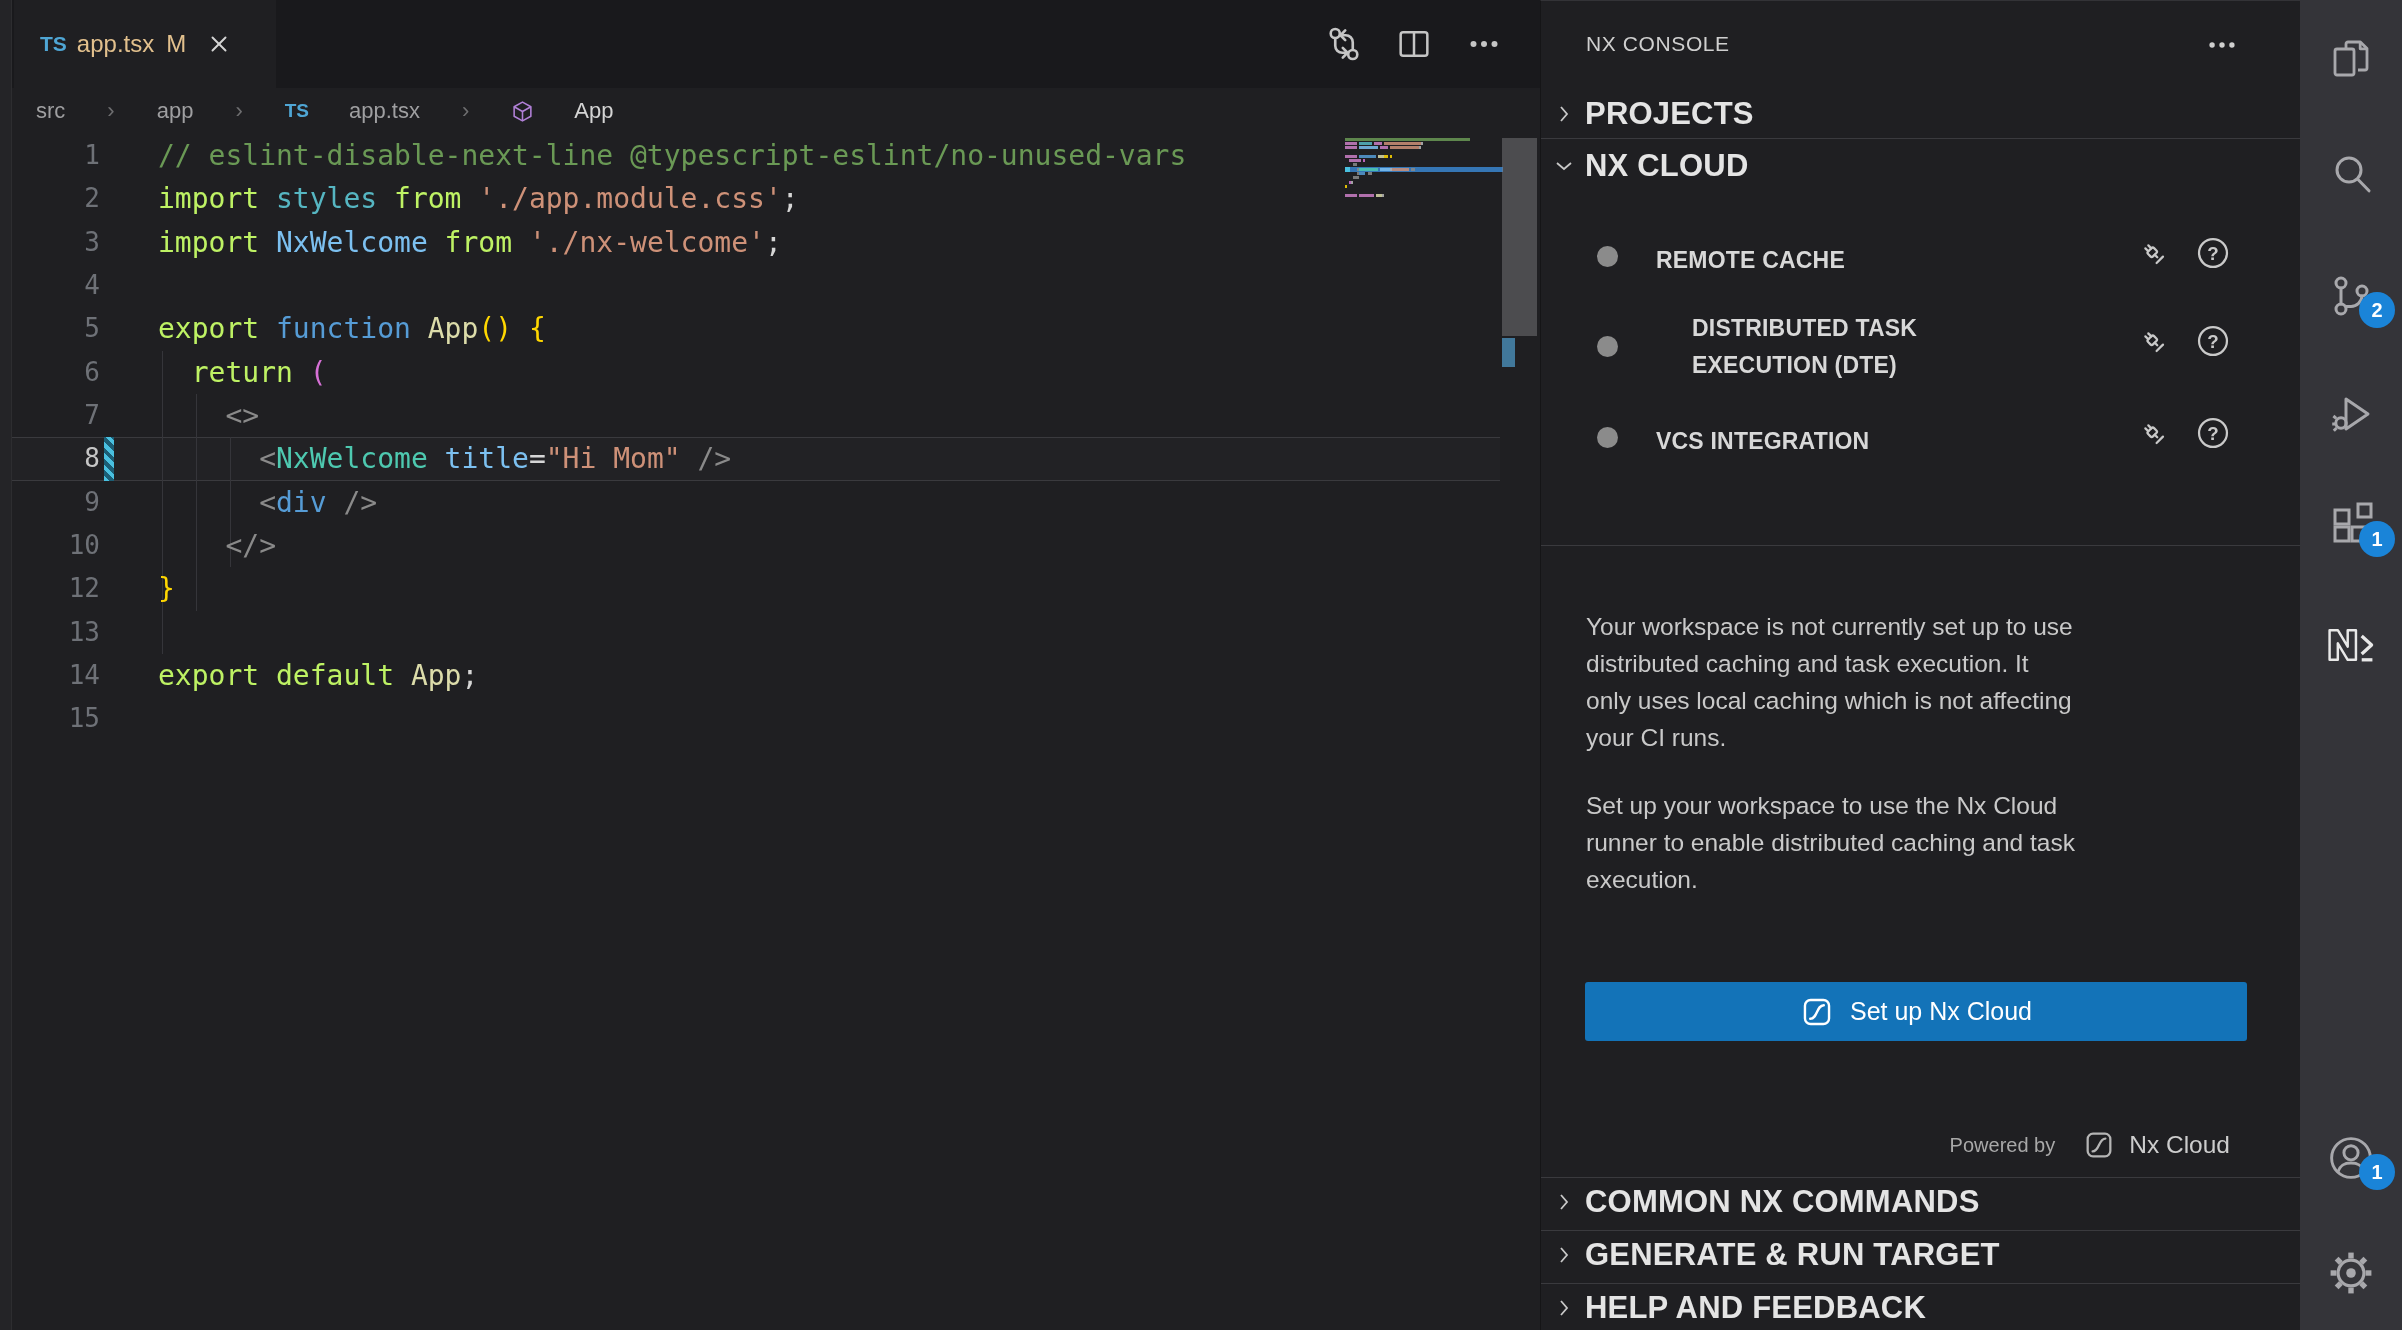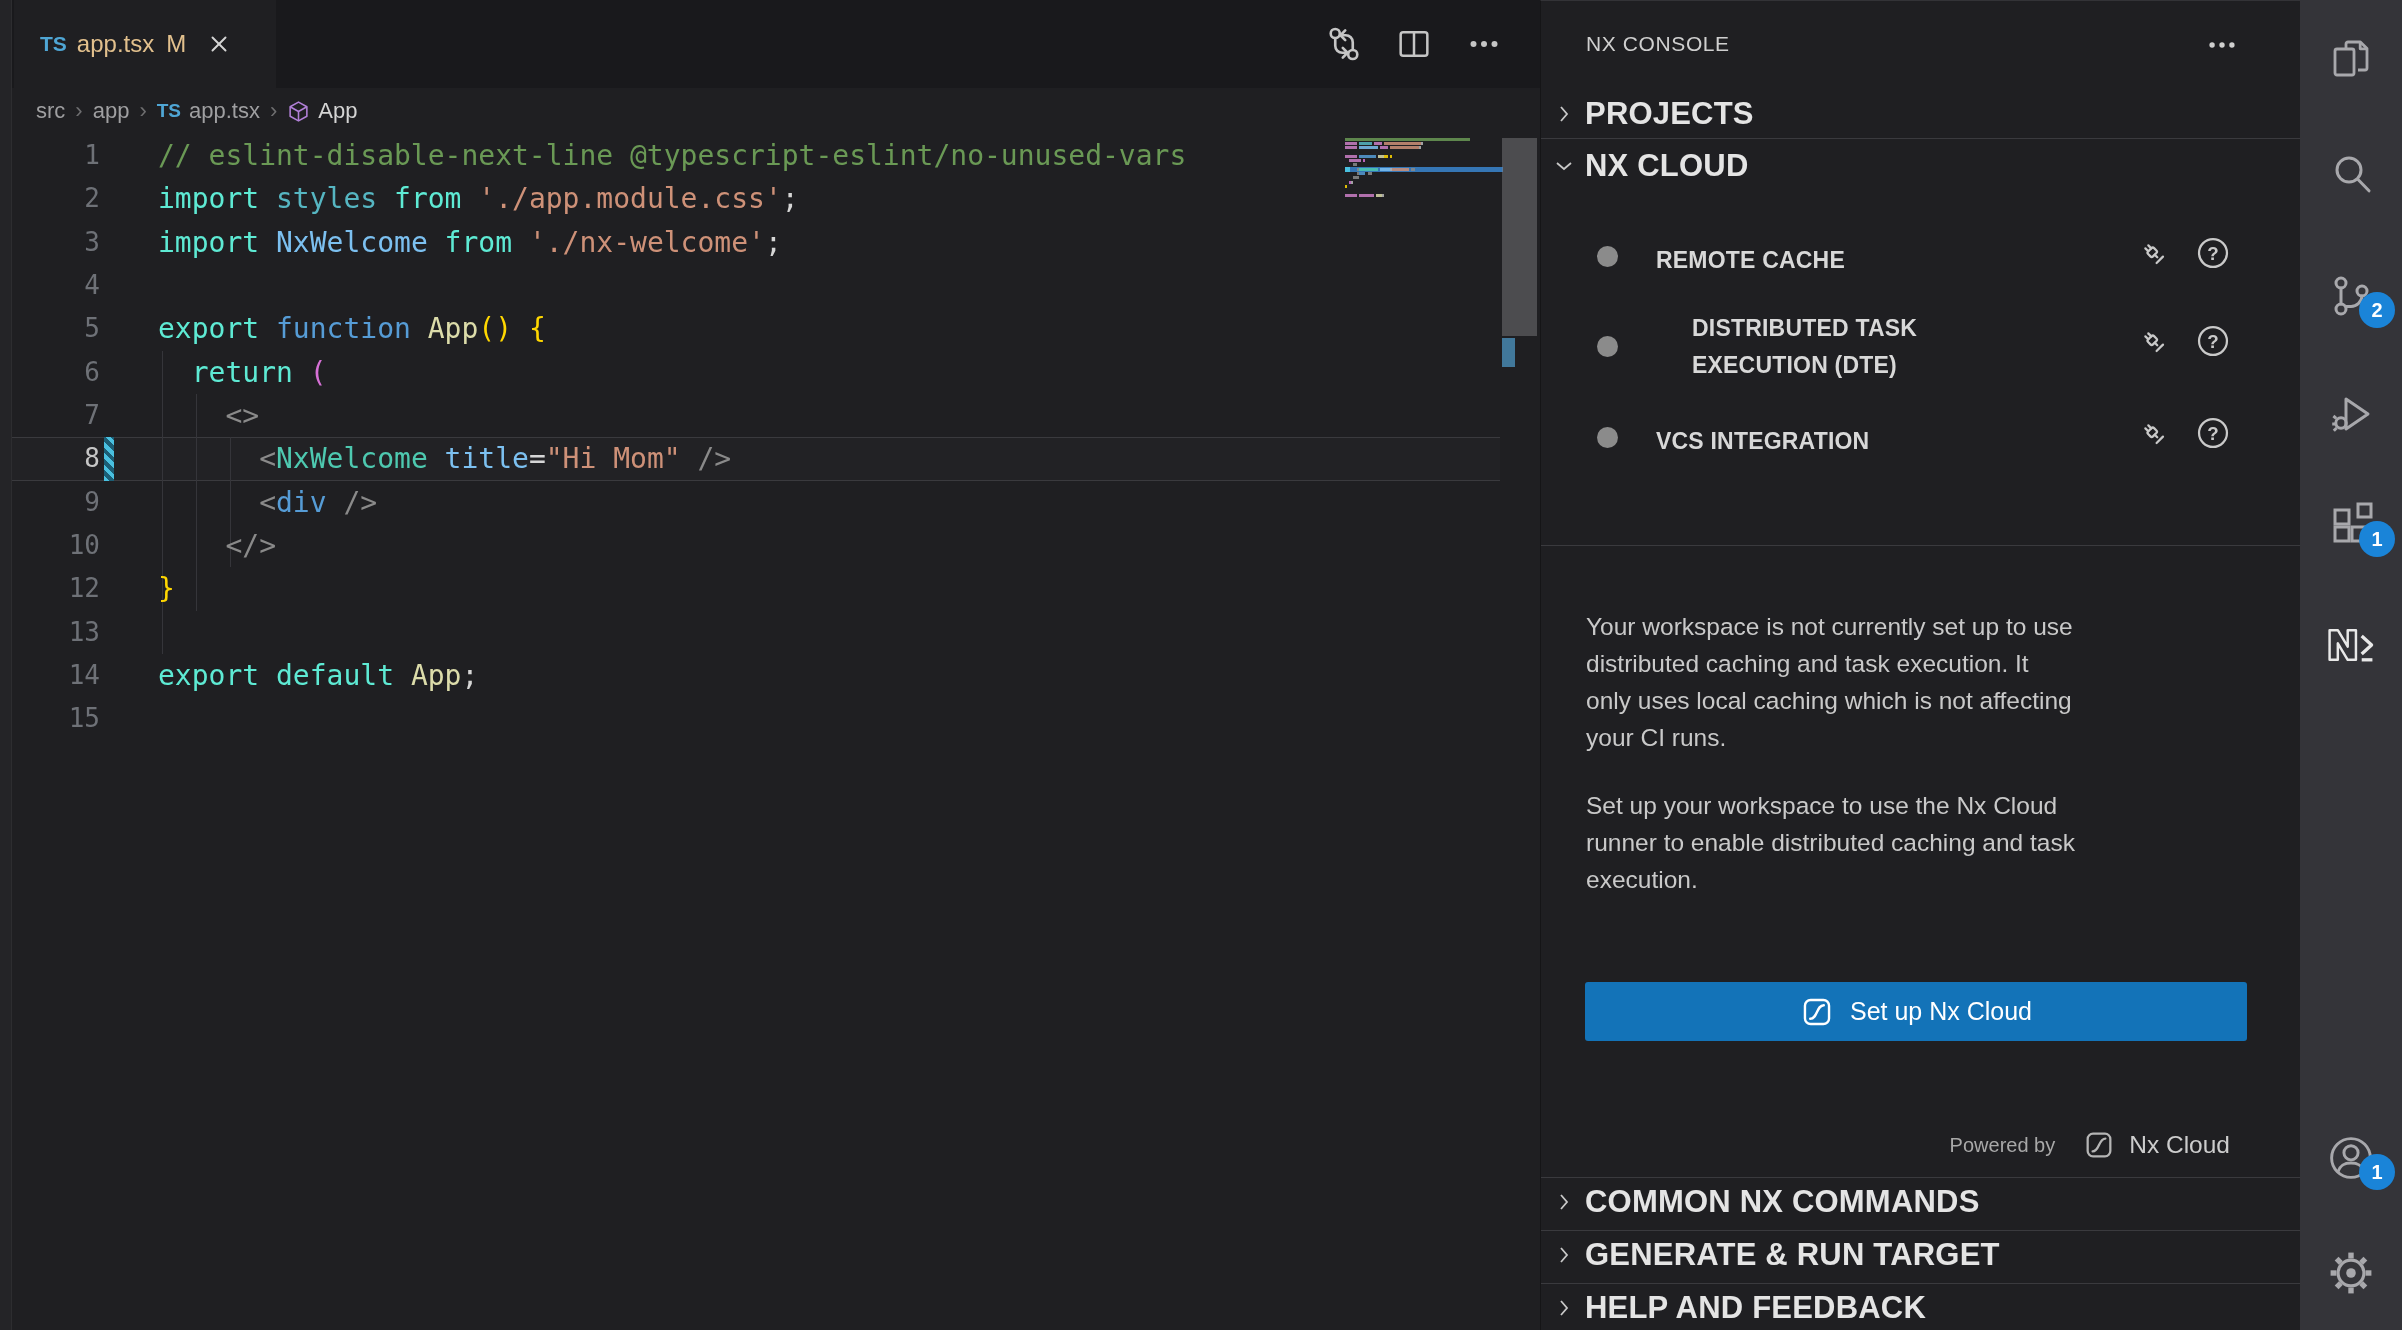--- a/index.html
+++ b/index.html
@@ -22,42 +22,42 @@
   .tab .tab-label { font-size:24px; color:#e2c08d; }
   .tab .tab-git { font-size:24px; color:#e2c08d; margin-left:12px; }
   .tab .tab-close { margin-left:20px; display:flex; align-items:center; }
 
   
   .ed-actions { position:absolute; top:0; right:34px; height:88px; display:flex; align-items:center; gap:26px; }
   .icon-btn { width:44px; height:44px; display:flex; align-items:center; justify-content:center; cursor:pointer; }
 
   
   .breadcrumbs { position:absolute; left:0; top:88px; width:100%; height:46px;
-                 display:flex; align-items:center; padding-left:24px; font-size:22px; color:#9f9fa1; }
+                 display:flex; align-items:center; padding-left:24px; font-size:22px; color:#9f9fa1;gap:32px; }
   .breadcrumbs .sep { color:#6e6e70; margin:0 10px; font-size:22px; }
   .breadcrumbs .ts-badge { font-weight:bold; font-size:19px; color:#4fa6d5; margin-right:8px; }
   .breadcrumbs .crumb { cursor:pointer; }
   .breadcrumbs .crumb.last { color:#d4d4d4; }
   .breadcrumbs .cube { margin-right:8px; display:flex; align-items:center; }
 
   
   .code { position:absolute; left:0; top:134px; width:1528px; bottom:0; font-family:"DejaVu Sans Mono", monospace; }
   .code-line { position:relative; height:43.35px; line-height:43.35px; white-space:pre; font-size:28px; }
   .code-line .ln { position:absolute; left:0; top:0; width:88px; text-align:right;
                    color:#6e7177; font-size:26px; }
   .code-line.cur .ln { color:#c6c6c6; }
   .code-line .lt { position:absolute; left:146px; top:0; }
   .cur-band { position:absolute; left:0; width:1488px; height:43.35px;
               border-top:1px solid #3a3a3e; border-bottom:1px solid #3a3a3e; background:rgba(255,255,255,.015); }
   .mod-marker { position:absolute; left:92px; width:10px; height:43.35px;
                 background:repeating-linear-gradient(45deg,#49c0e0 0 4px,#1b5e75 4px 8px); }
   .iguide { position:absolute; width:1px; background:#35353a; }
 
   
-  .cm{color:#6a9955} .kw{color:#5eead4} .kb{color:#569cd6} .fn{color:#dcdcaa}
+  .cm{color:#6a9955} .kw{color:#bef264} .kb{color:#569cd6} .fn{color:#dcdcaa}
   .vr{color:#7cc0f0} .cy{color:#56b6c2} .cp{color:#4ec9b0} .st{color:#ce9178}
   .pl{color:#d6d6d6} .gr{color:#8a8a8a} .b1{color:#ffd700} .b2{color:#d670d6}
 
   
   .minimap { position:absolute; left:1333px; top:137px; width:158px; height:110px; }
   .mm-row { position:absolute; height:3px; }
   .mm-row span { display:inline-block; height:3px; vertical-align:top; opacity:.85; }
   .mm-cur { position:absolute; left:0; width:158px; height:5px; background:#3576b5; }
   .mm-mod { position:absolute; left:0; width:5px; height:5px; background:#49c0e0; }
   .scrollbar { position:absolute; left:1490px; top:0; width:35px; height:1330px; }

